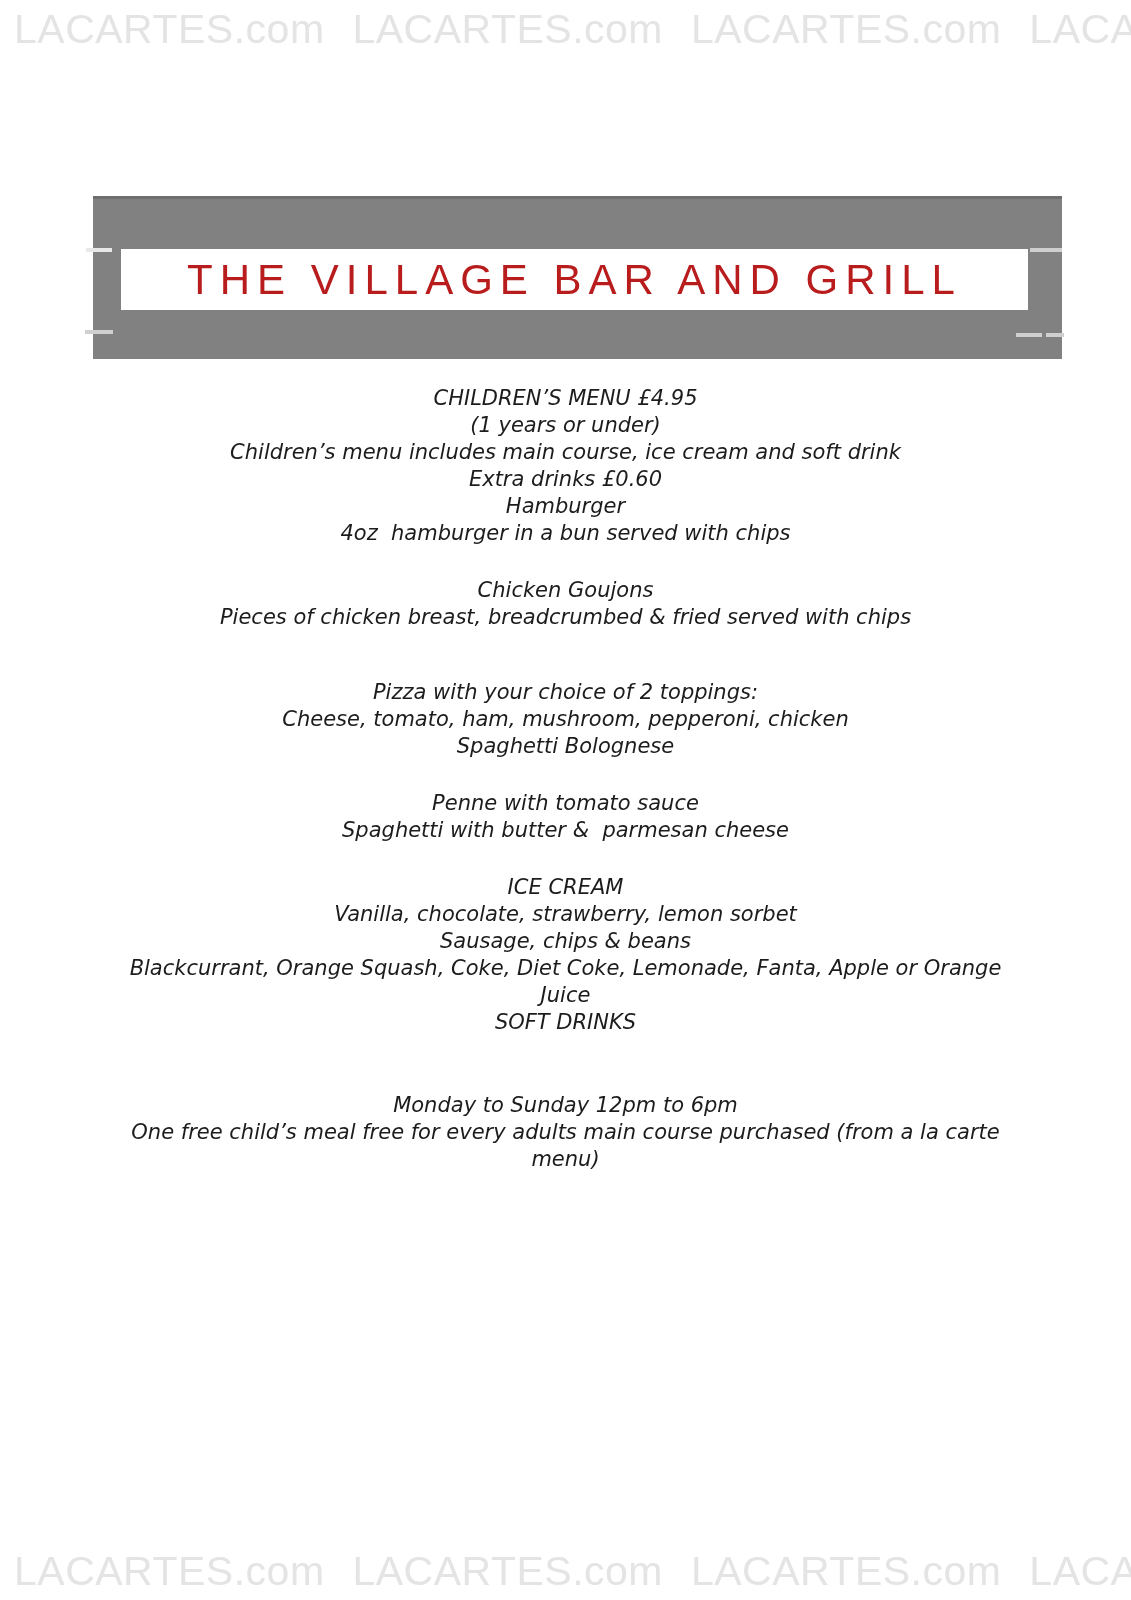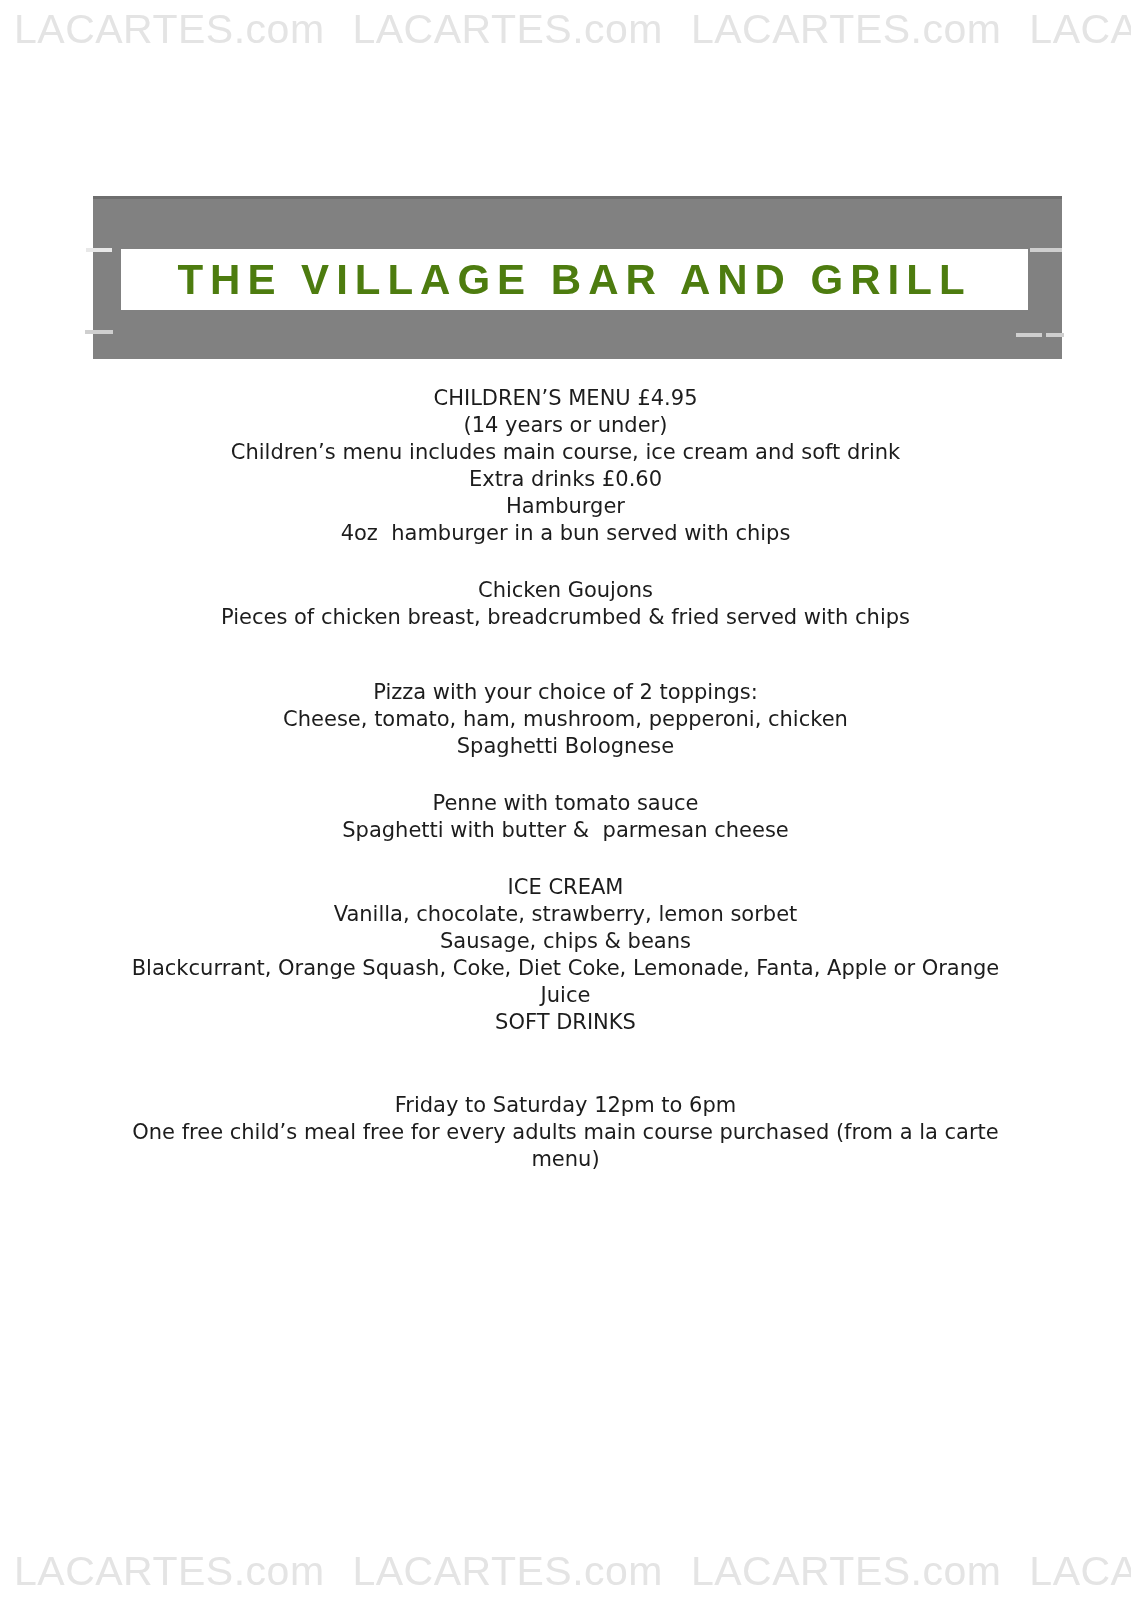--- a/index.html
+++ b/index.html
@@ -44,24 +44,24 @@
     right: 34px;
     top: 50px;
     height: 61px;
     background: #ffffff;
     display: flex;
     align-items: center;
     justify-content: center;
   }
   .banner-title {
     font-family: "Liberation Sans", sans-serif;
-    font-weight: bold;
+    font-weight: normal;
     font-size: 42px;
     letter-spacing: 7px;
-    color: #4d7c0f;
+    color: #b91c1c;
     white-space: nowrap;
   }
   .dash {
     position: absolute;
     height: 4px;
     background: #cfcfcf;
   }
   .dash.d1 { left: -7px; top: 49px;  width: 26px; background: #e8e8e8; }
   .dash.d2 { left: -8px; top: 131px; width: 28px; }
   .dash.d3 { left: 923px; top: 134px; width: 26px; }
@@ -69,20 +69,21 @@
   .dash.d5 { left: 937px; top: 49px;  width: 32px; }
 
   
   .menu {
     position: absolute;
     left: 0;
     top: 355px;
     width: 1131px;
     text-align: center;
     font-family: "DejaVu Sans", sans-serif;
+    font-style: italic;
     font-size: 21px;
     line-height: 27px;
     color: #1c1c1c;
   }
   .block { }
   .block.mt-30 { margin-top: 30px; }
   .block.mt-48 { margin-top: 48px; text-align: center; }
   .block.mt-56 { margin-top: 56px; }
   .line { white-space: pre-wrap; }
   .line:empty { display: none; }
@@ -102,21 +103,21 @@
     <span class="dash d5"></span>
     <div class="banner-strip">
       <span class="banner-title">THE VILLAGE BAR AND GRILL</span>
     </div>
   </div>
 
   <section class="menu">
 
     <div class="block mt-30">
       <div class="line">CHILDREN’S MENU £4.95</div>
-      <div class="line">(14 years or under)</div>
+      <div class="line">(1 years or under)</div>
     </div>
 
     <div class="block">
       <div class="line">Children’s menu includes main course, ice cream and soft drink</div>
       <div class="line">Extra drinks £0.60</div>
     </div>
 
     <div class="block">
       <div class="line">Hamburger</div>
       <div class="line">4oz  hamburger in a bun served with chips</div>
@@ -157,21 +158,21 @@
 
     </div>
 
     <div class="block">
       <div class="line">Blackcurrant, Orange Squash, Coke, Diet Coke, Lemonade, Fanta, Apple or Orange
 Juice</div>
       <div class="line">SOFT DRINKS</div>
     </div>
 
     <div class="block mt-56">
-      <div class="line">Friday to Saturday 12pm to 6pm</div>
+      <div class="line">Monday to Sunday 12pm to 6pm</div>
       <div class="line">One free child’s meal free for every adults main course purchased (from a la carte
 menu)</div>
     </div>
 
   </section>
 
   <div class="watermark bottom">LACARTES.com LACARTES.com LACARTES.com LACARTES.com</div>
 
 </div>
 

